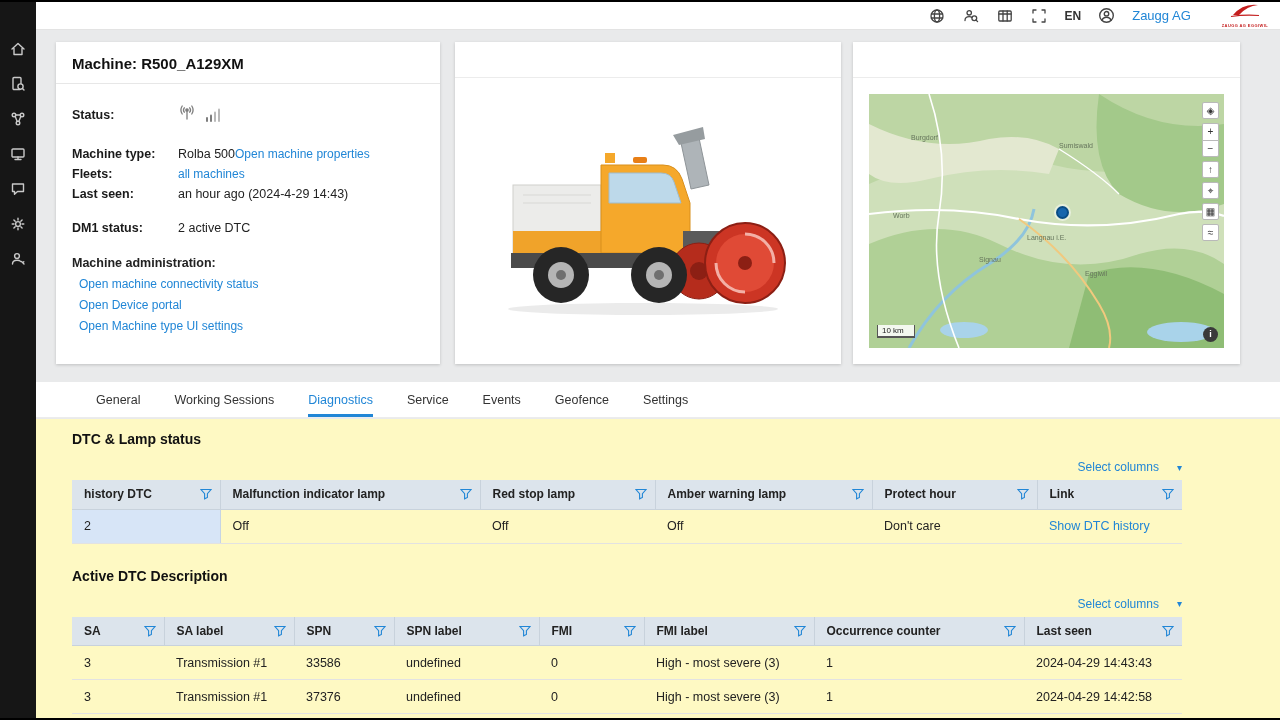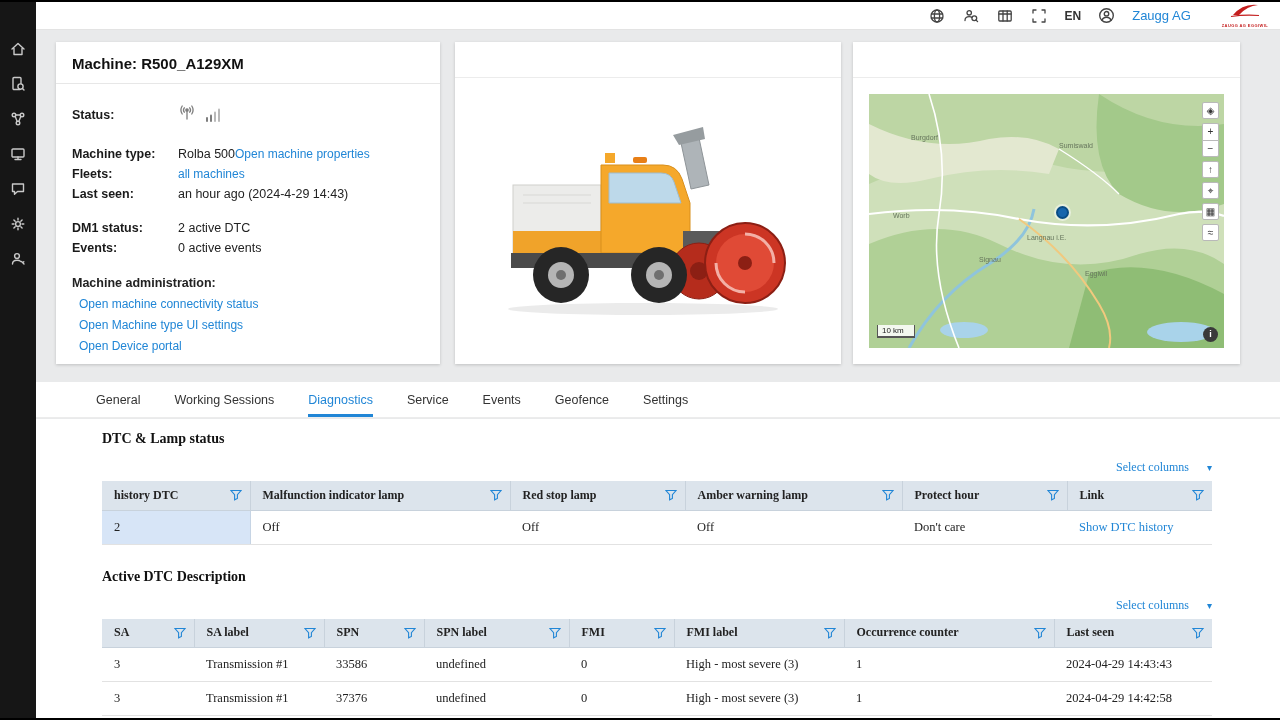--- a/index.html
+++ b/index.html
@@ -52,21 +52,21 @@
   .map-attr { position:absolute; right:6px; bottom:6px; width:15px; height:15px; border-radius:50%; background:#3a3a3a; color:#fff; font-size:9px; font-weight:bold; text-align:center; line-height:15px; cursor:pointer; }
   .map-label { position:absolute; font-size:7px; color:#66755c; white-space:nowrap; }
   .map-marker { position:absolute; width:13px; height:13px; border-radius:50%; background:#1766ad; border:2px solid #0a4d85; box-shadow:0 0 0 2px rgba(255,255,255,.5); }
 
   
   .tabs { position:absolute; left:36px; top:382px; right:0; height:36px; background:#fff; border-bottom:1px solid #ececec; display:flex; padding-left:60px; gap:34px; z-index:10; }
   .tab { display:flex; align-items:center; font-size:12.5px; color:#333; cursor:pointer; border-bottom:3px solid transparent; padding-top:3px; }
   .tab.active { color:#2186d6; border-bottom-color:#2186d6; }
 
   
-  .panel { position:absolute; left:36px; top:419px; right:0; bottom:2px; background:#ffffff; padding-left:66px; overflow:hidden;font-family:Liberation Serif, serif; }
+  .panel { position:absolute; left:36px; top:419px; right:0; bottom:2px; background:#fef9c3; padding-left:36px; overflow:hidden; }
   .section-title { font-size:14px; font-weight:bold; color:#111; }
   .st1 { margin-top:12px; } .st2 { margin-top:24px; }
   .table-tools { width:1110px; display:flex; justify-content:flex-end; align-items:center; gap:18px; margin-top:13px; margin-bottom:6px; font-size:12px; }
   .chev { color:#2186d6; font-size:10px; }
   table { width:1110px; border-collapse:collapse; table-layout:fixed; }
   th { background:#dce4ec; font-size:12px; font-weight:bold; color:#222; text-align:left; padding:0 26px 0 12px; height:29px; border-right:1px solid #c8d2dc; border-bottom:1px solid #c8d2dc; position:relative; white-space:nowrap; overflow:hidden; }
   th:last-child { border-right:none; }
   .funnel { position:absolute; right:8px; top:50%; transform:translateY(-50%); cursor:pointer; width:12px; height:12px; }
   .funnel svg { stroke:#2186d6; fill:none; stroke-width:1.1; }
   td { font-size:12.5px; color:#222; padding:0 12px; height:34px; border-bottom:1px solid #e2e2e2; white-space:nowrap; overflow:hidden; }
@@ -205,29 +205,25 @@
   </div>
   <div class="info-row mt6">
     <span class="info-label">Last seen:</span>
     <span>an hour ago (2024-4-29 14:43)</span>
   </div>
 
   <div class="info-row mt20">
     <span class="info-label">DM1 status:</span>
     <span>2 active DTC</span>
   </div>
-  <div class="info-row mt6">
-    <span class="info-label">Events:</span>
-    <span>0 active events</span>
-  </div>
 
   <div class="admin-heading">Machine administration:</div>
   <div class="admin-link"><a class="link">Open machine connectivity status</a></div>
+  <div class="admin-link"><a class="link">Open Device portal</a></div>
   <div class="admin-link"><a class="link">Open Machine type UI settings</a></div>
-  <div class="admin-link"><a class="link">Open Device portal</a></div>
 </section>
 
 <section class="card image-card">
   <div class="card-header"></div>
   <div class="image-wrap">
     <span>
       <svg width="330" height="210" viewBox="0 0 330 210">
         <ellipse cx="160" cy="196" rx="135" ry="6" fill="rgba(0,0,0,0.08)"></ellipse>
 
         <polygon points="198,30 216,25 226,72 208,76" fill="#aeb4b8" stroke="#8e9498"></polygon>

